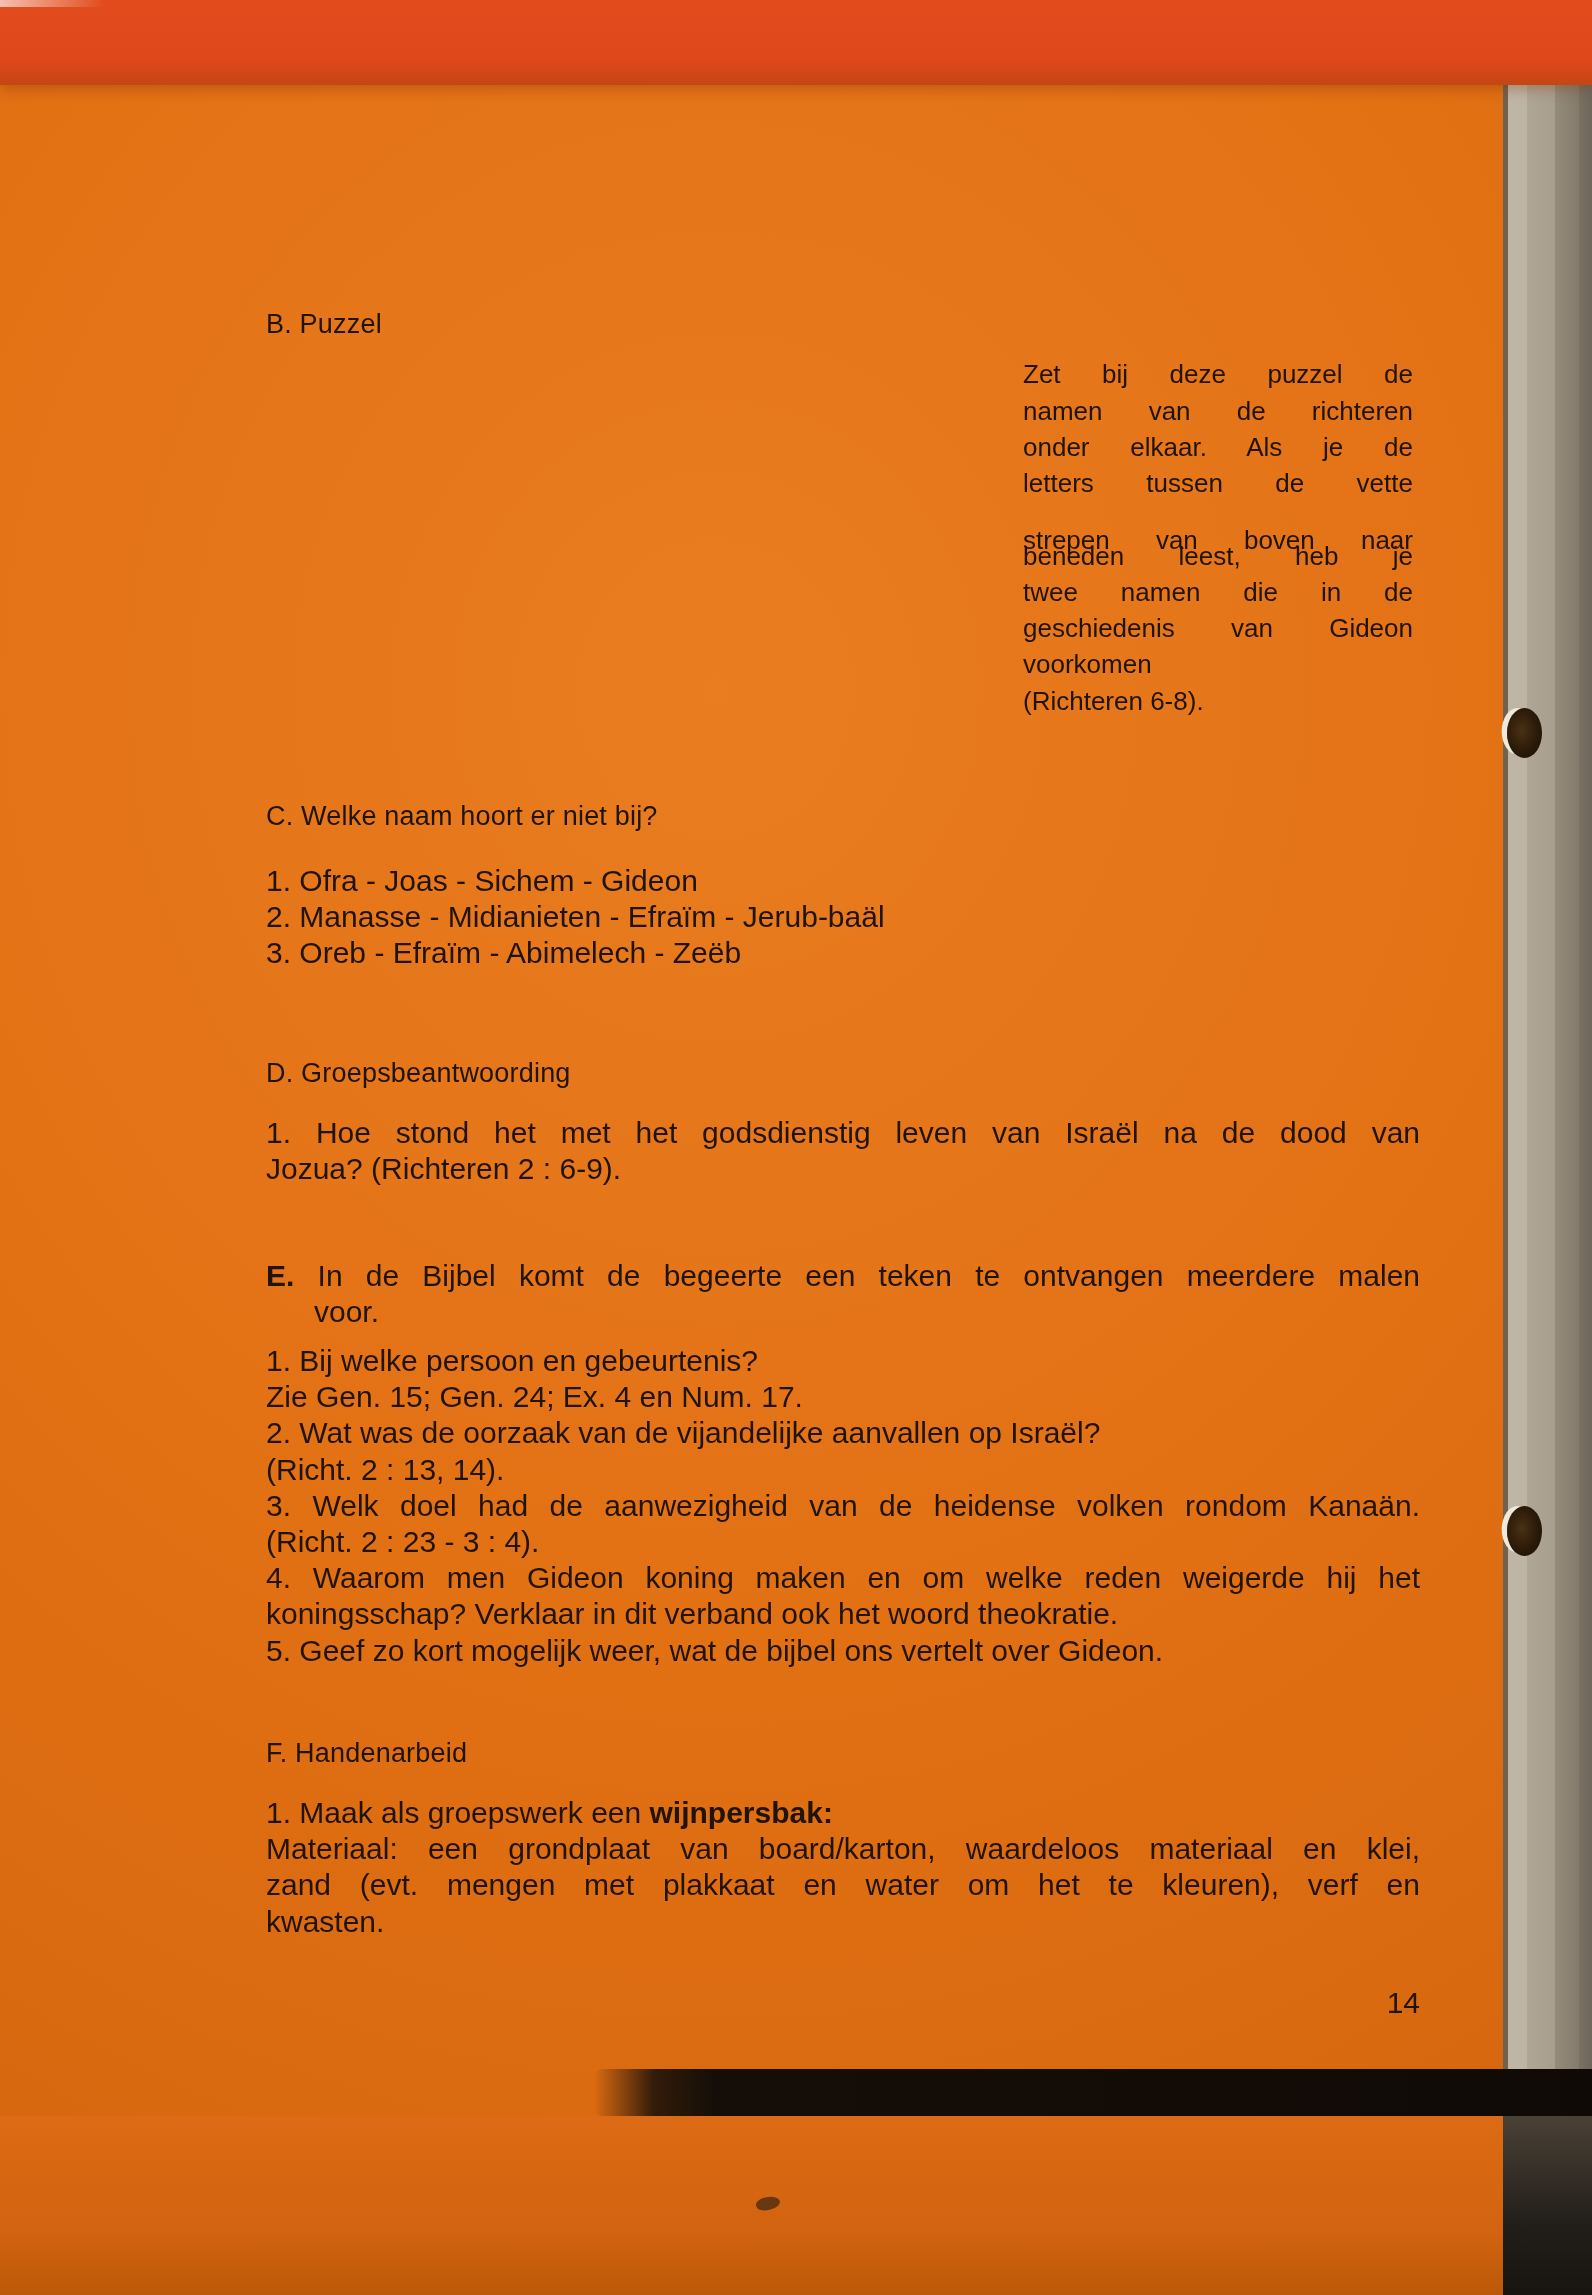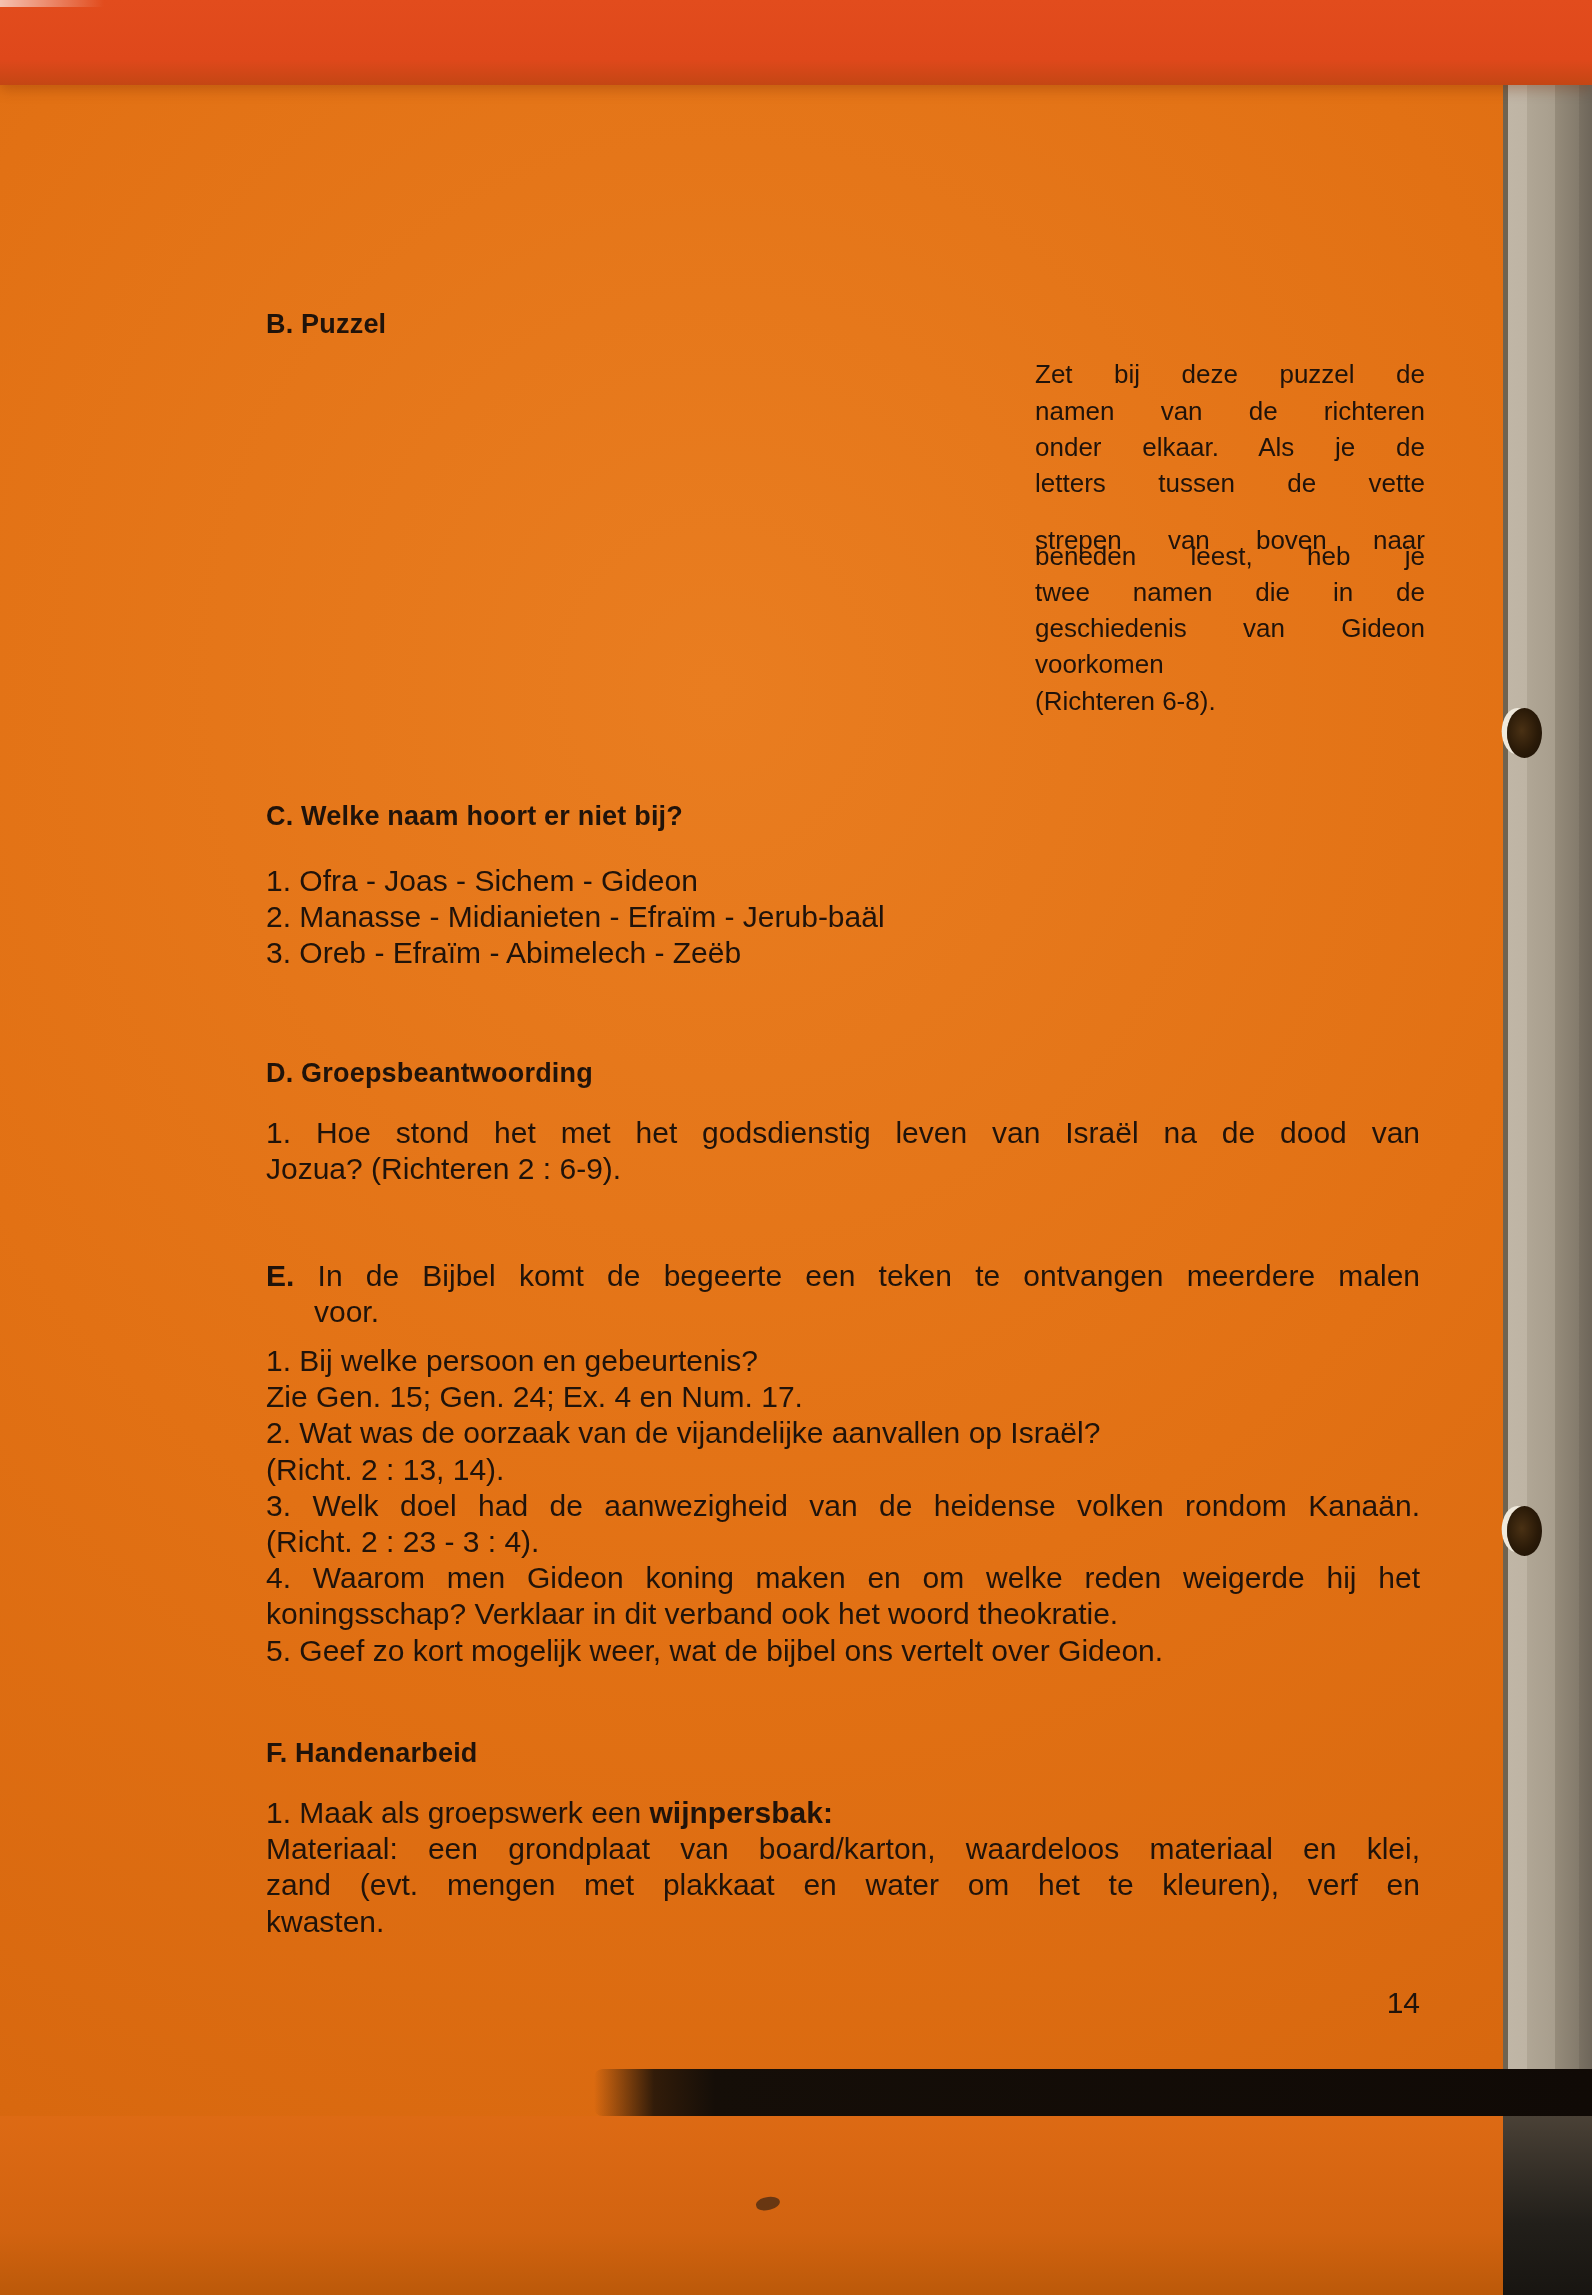--- a/index.html
+++ b/index.html
@@ -67,24 +67,24 @@
     transform: rotate(-14deg);
     z-index: 4;
   }
   
   .ln {
     position: absolute; left: 266px; width: 1154px; height: 36px;
     line-height: 36px; font-size: 30px; z-index: 5;
   }
   .bn {
     position: absolute; left: 1023px; width: 390px; height: 36px;
-    line-height: 36px; font-size: 26px; z-index: 5; margin-left: 12px;
+    line-height: 36px; font-size: 26px; z-index: 5;
   }
   .just { text-align: justify; text-align-last: justify; }
-  .head { font-weight: 700; font-size: 27px; letter-spacing: 0.2px; }
+  .head { font-weight: 400; font-size: 27px; letter-spacing: 0.2px; }
   .bold { font-weight: 700; }
   .indent { left: 314px; width: 1105px; }
   .center { text-align: right; }
 </style>
 </head>
 <body>
 
 <div class="canvas">
 
   <div class="top-band"></div>

